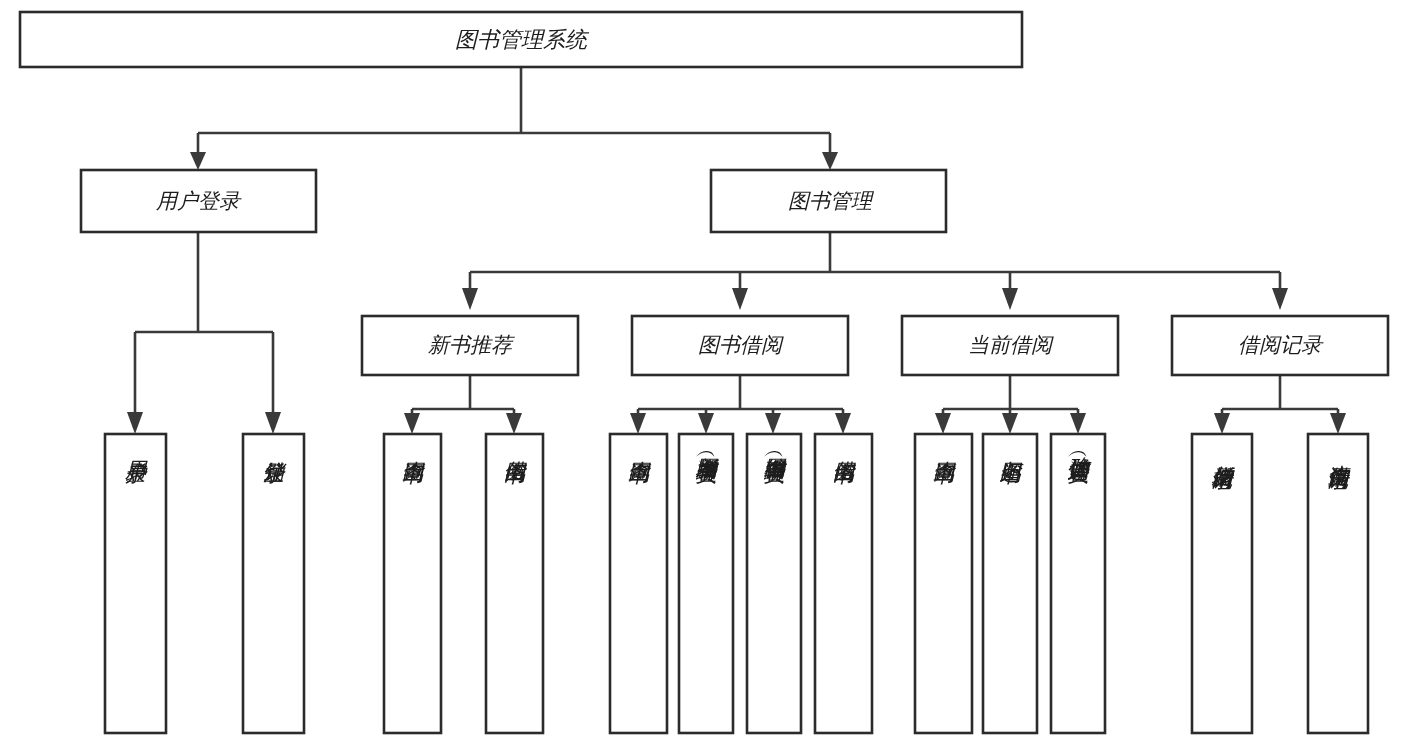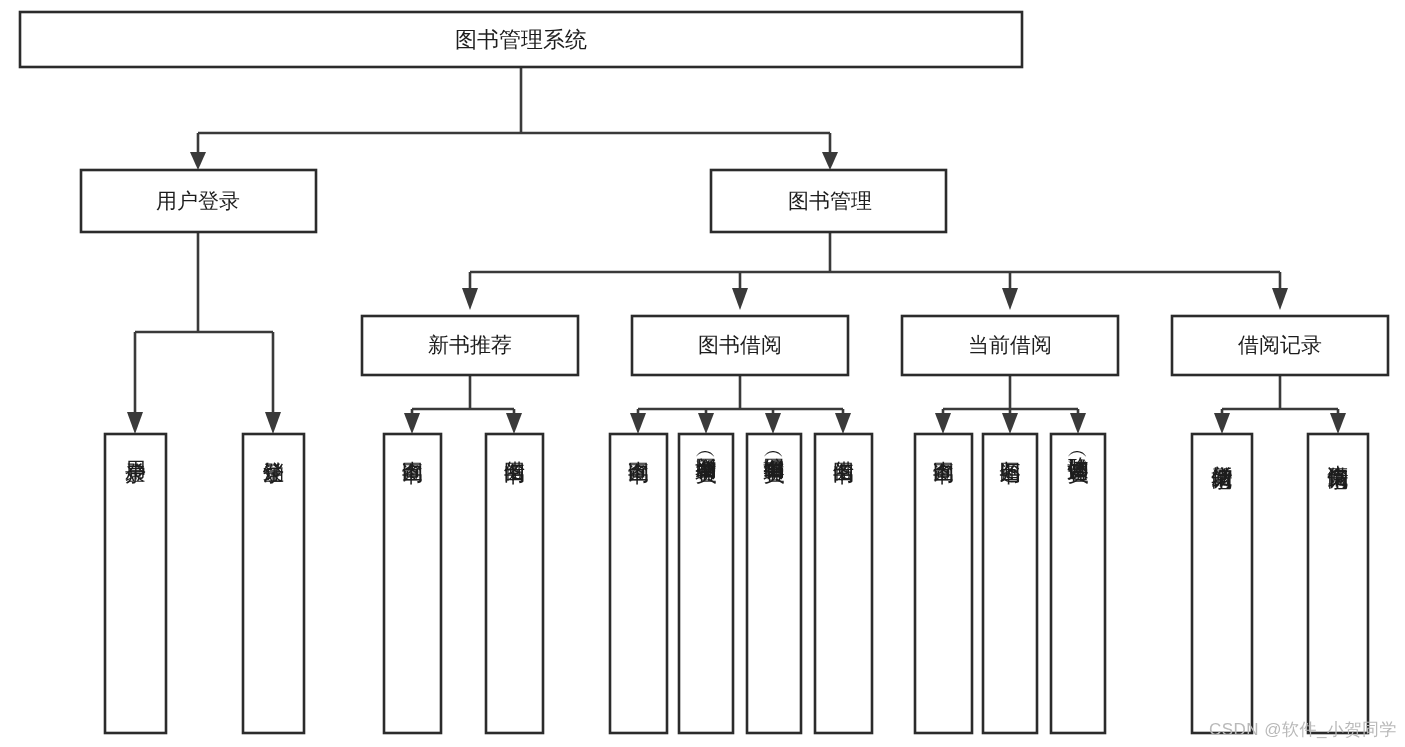--- a/index.html
+++ b/index.html
@@ -11,20 +11,21 @@
     width: 1405px;
     height: 747px;
     font-family: "Liberation Sans", "DejaVu Sans", sans-serif;
     overflow: hidden;
     position: relative;
   }
   #diagram-root {
     position: relative;
     width: 1405px;
     height: 747px;
+    font-style: italic;
   }
   svg#flow {
     position: absolute;
     top: 0;
     left: 0;
     width: 1405px;
     height: 747px;
   }
   .nodebox {
     fill: #ffffff;
@@ -255,15 +256,14 @@
   </div>
 
   <div class="vert-label-wrap" style="left:1192px; top:448px; width:60px; height:281px;">
     <span class="vert-label">新增借阅记录</span>
   </div>
 
   <div class="vert-label-wrap" style="left:1308px; top:448px; width:60px; height:281px;">
     <span class="vert-label">查询借阅记录</span>
   </div>
 
-  <div class="watermark">CSDN @软件_小贺同学</div>
 
 </div>
 
 </body></html>

